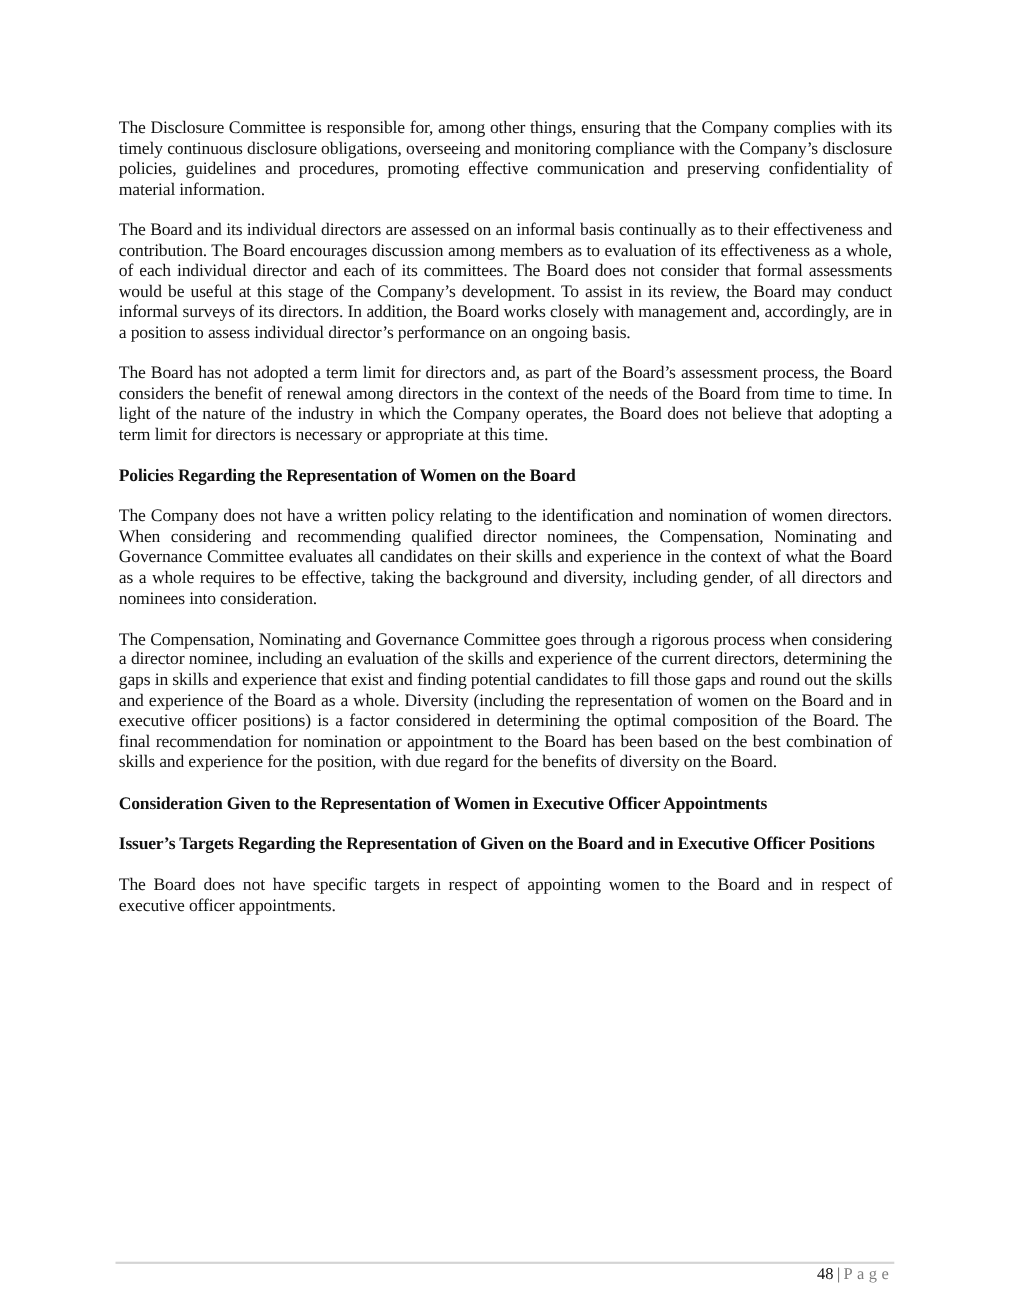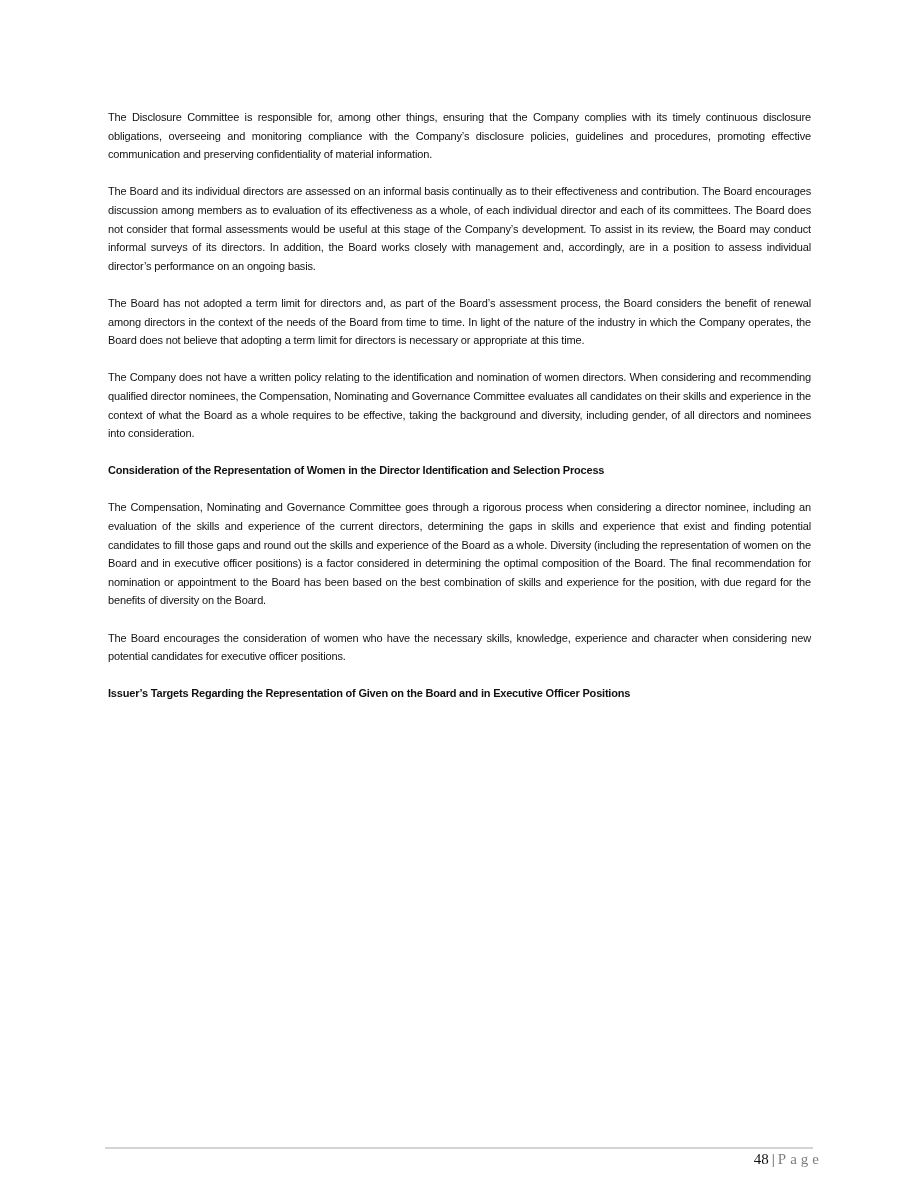--- a/index.html
+++ b/index.html
@@ -2,22 +2,22 @@
 <html><head>
 <meta charset="utf-8">
 <style>
   html, body { margin: 0; padding: 0; background: #ffffff; }
   body { width: 918px; height: 1188px; position: relative; overflow: hidden; }
   .page {
     position: absolute;
     left: 108px;
     top: 108px;
     width: 703px;
-    font-family: Liberation Sans, sans-serif;
-    font-size: 11px;
+    font-family: Liberation Serif, serif;
+    font-size: 16px;
     line-height: 18.6px;
     color: #111111;
   }
   .para {
     margin: 0 0 18.6px 0;
     text-align: justify;
     letter-spacing: -0.15px;
   }
   .heading {
     margin: 0 0 18.6px 0;
@@ -28,49 +28,50 @@
   .footer-rule {
     position: absolute;
     left: 105px;
     top: 1147px;
     width: 708px;
     height: 2px;
     background: #d4d4d4;
   }
   .footer {
     position: absolute;
-    right: 95px;
+    right: 106px;
     top: 1151px;
     font-family: "Liberation Serif", "DejaVu Serif", serif;
     font-size: 15px;
     color: #111;
     white-space: nowrap;
   }
   .footer .sep { color: #555; padding: 0 3px; }
   .footer .page-word { color: #7f7f7f; letter-spacing: 4px; }
 </style>
 </head>
 <body>
 
 <div class="page">
 
   <p class="para">The Disclosure Committee is responsible for, among other things, ensuring that the Company complies with its timely continuous disclosure obligations, overseeing and monitoring compliance with the Company’s disclosure policies, guidelines and procedures, promoting effective communication and preserving confidentiality of material information.</p>
 
   <p class="para">The Board and its individual directors are assessed on an informal basis continually as to their effectiveness and contribution. The Board encourages discussion among members as to evaluation of its effectiveness as a whole, of each individual director and each of its committees. The Board does not consider that formal assessments would be useful at this stage of the Company’s development. To assist in its review, the Board may conduct informal surveys of its directors. In addition, the Board works closely with management and, accordingly, are in a position to assess individual director’s performance on an ongoing basis.</p>
 
   <p class="para">The Board has not adopted a term limit for directors and, as part of the Board’s assessment process, the Board considers the benefit of renewal among directors in the context of the needs of the Board from time to time. In light of the nature of the industry in which the Company operates, the Board does not believe that adopting a term limit for directors is necessary or appropriate at this time.</p>
 
+  <p class="heading">Policies Regarding the Representation of Women on the Board</p>
   <p class="para">The Company does not have a written policy relating to the identification and nomination of women directors. When considering and recommending qualified director nominees, the Compensation, Nominating and Governance Committee evaluates all candidates on their skills and experience in the context of what the Board as a whole requires to be effective, taking the background and diversity, including gender, of all directors and nominees into consideration.</p>
 
-  <p class="heading">Consideration of the Representation of Women in the Director Identification and Selection Process</p>
   <p class="para">The Compensation, Nominating and Governance Committee goes through a rigorous process when considering a director nominee, including an evaluation of the skills and experience of the current directors, determining the gaps in skills and experience that exist and finding potential candidates to fill those gaps and round out the skills and experience of the Board as a whole. Diversity (including the representation of women on the Board and in executive officer positions) is a factor considered in determining the optimal composition of the Board. The final recommendation for nomination or appointment to the Board has been based on the best combination of skills and experience for the position, with due regard for the benefits of diversity on the Board.</p>
 
-  <p class="para">The Board encourages the consideration of women who have the necessary skills, knowledge, experience and character when considering new potential candidates for executive officer positions.</p>
+  <p class="heading">Consideration Given to the Representation of Women in Executive Officer Appointments</p>
 
   <p class="heading">Issuer’s Targets Regarding the Representation of Given on the Board and in Executive Officer Positions</p>
+  <p class="para">The Board does not have specific targets in respect of appointing women to the Board and in respect of executive officer appointments.</p>
 
 </div>
 
 <div class="footer-rule"></div>
 
 <div class="footer">
   <span>48</span><span class="sep">|</span><span class="page-word">Page</span>
 </div>
 
 </body></html>

